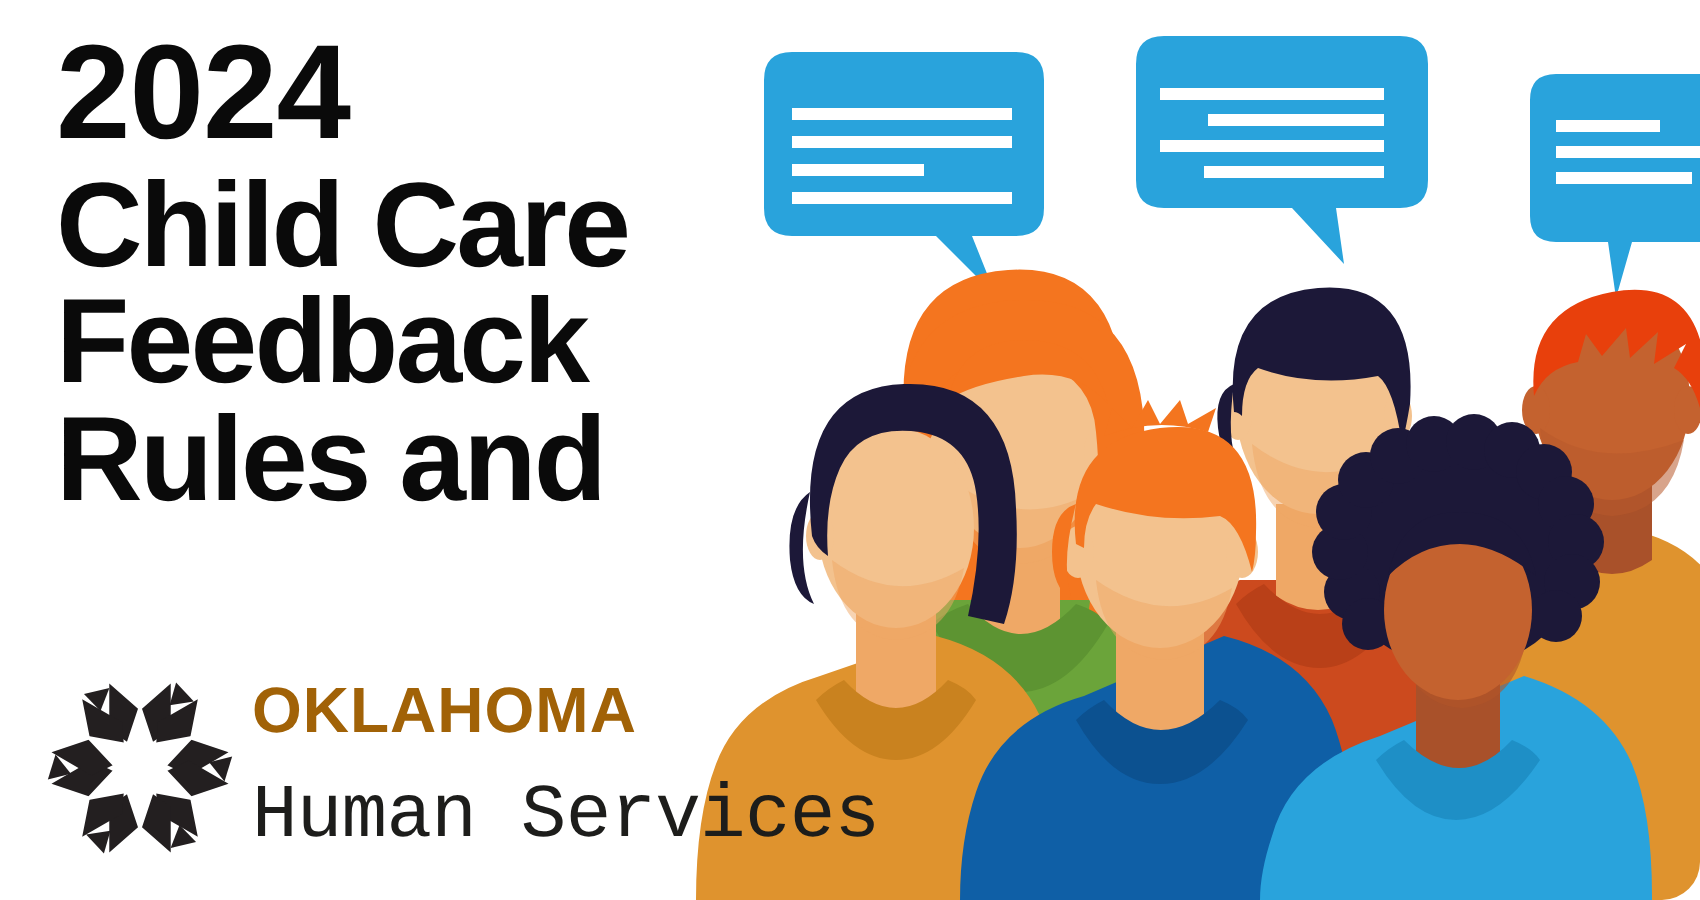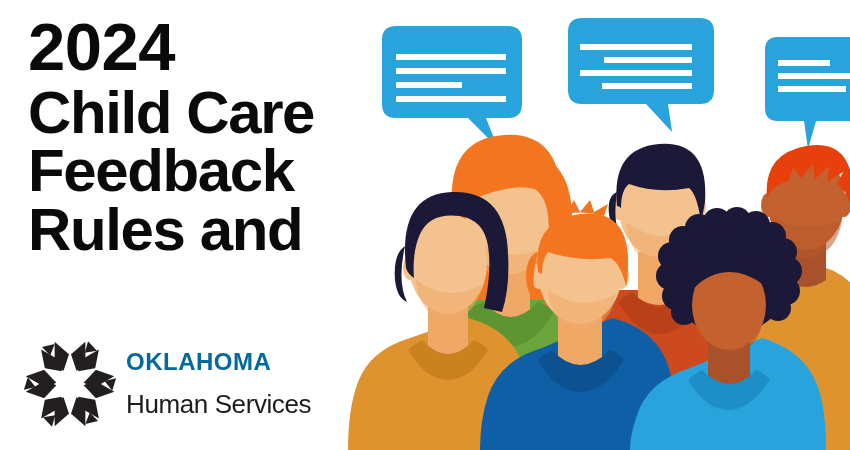--- a/index.html
+++ b/index.html
@@ -9,20 +9,21 @@
   }
   body {
     font-family: "Liberation Sans", sans-serif;
   }
   #banner {
     position: relative;
     width: 850px;
     height: 450px;
     background: #ffffff;
     overflow: hidden;
+    border-radius: 19px;
   }
 
   
   #headline {
     position: absolute;
     left: 28px;
     top: 14px;
     width: 370px;
     z-index: 40;
   }
@@ -59,29 +60,29 @@
   }
   #logo-word {
     margin-left: 8px;
     display: flex;
     flex-direction: column;
     justify-content: center;
   }
   .logo-top {
     font-family: "Liberation Sans", sans-serif;
     font-weight: bold;
-    font-size: 24px;
+    font-size: 32px;
     letter-spacing: 0.5px;
-    color: #0369a1;
+    color: #a16207;
     line-height: 1.05;
   }
   .logo-bottom {
-    font-family: Liberation Sans, sans-serif;
+    font-family: Liberation Mono, monospace;
     font-weight: normal;
-    font-size: 26px;
+    font-size: 38px;
     letter-spacing: -0.4px;
     color: #1d1d1b;
     line-height: 1.05;
     margin-top: 17px;
   }
 
   
   #artwork {
     position: absolute;
     left: 0;

